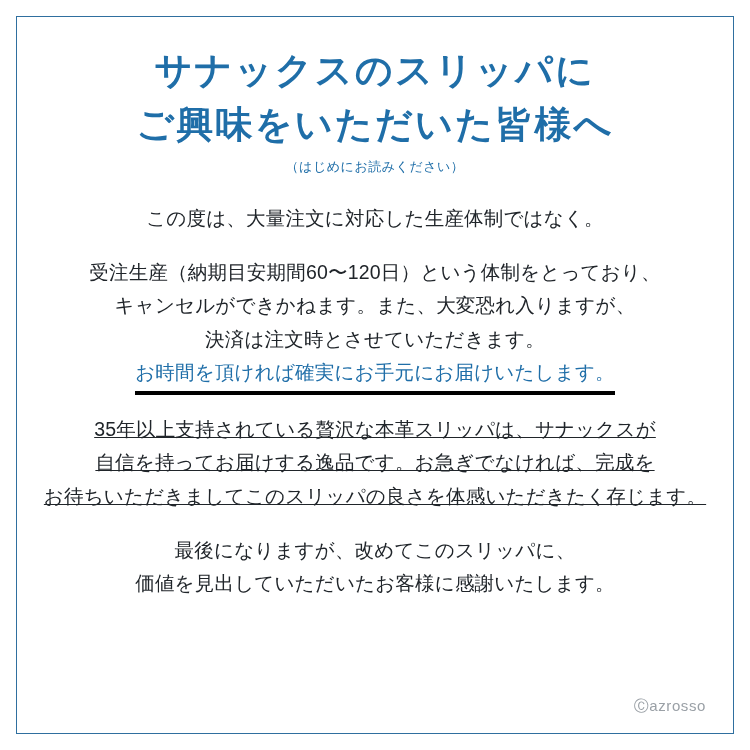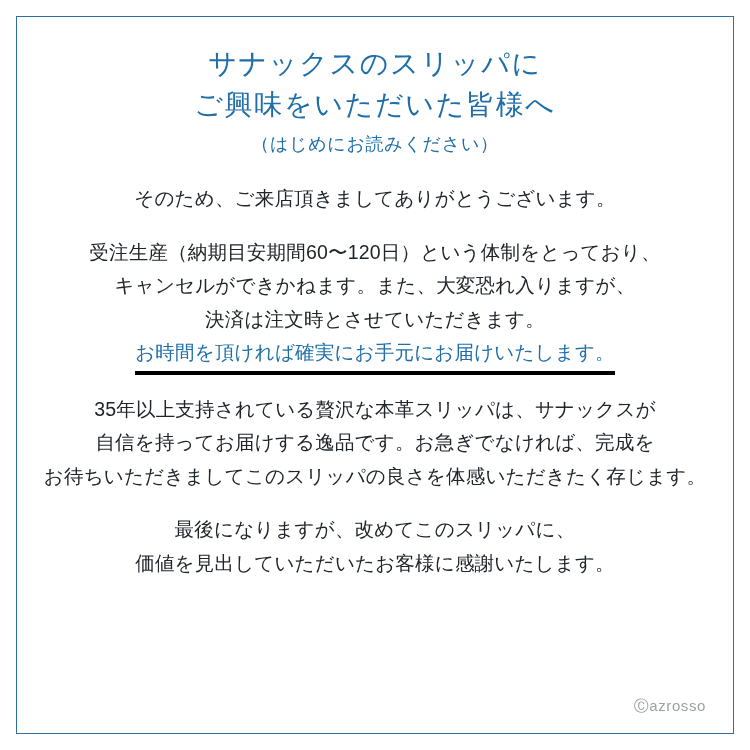--- a/index.html
+++ b/index.html
@@ -40,29 +40,29 @@
     padding: 44px 40px 20px 40px;
     display: flex;
     flex-direction: column;
     align-items: center;
   }
   .title-block {
     text-align: center;
     color: #1f6ea8;
   }
   .title-line {
-    font-size: 28px;
+    font-size: 37px;
     line-height: 1.45;
     letter-spacing: 0.06em;
     color: #1f6ea8;
-    font-weight: 400;
+    font-weight: 700;
     white-space: nowrap;
   }
   .subtitle {
-    font-size: 18px;
+    font-size: 13px;
     letter-spacing: 0.04em;
     color: #1f6ea8;
     margin-top: 7px;
     white-space: nowrap;
   }
   .body-block {
     margin-top: 22px;
     text-align: center;
     color: #20252a;
   }
@@ -81,21 +81,21 @@
   }
   .line.highlight {
     color: #1f6ea8;
     border-bottom: 4px solid #000000;
     display: inline-block;
     padding-bottom: 1px;
   }
   .p1 { margin-top: 4px; margin-bottom: 20px; }
   .p2 { margin-bottom: 20px; }
   .p3 { margin-bottom: 18px; }
-  .p4 { margin-bottom: 20px; }
+  .p4 { margin-bottom: 20px; text-decoration: underline; }
   .credit {
     position: absolute;
     right: 44px;
     bottom: 34px;
     font-size: 15px;
     color: #9aa0a6;
     letter-spacing: 0.04em;
   }
 </style>
 </head>
@@ -109,21 +109,21 @@
 
     <div class="title-block">
       <div class="title-line">サナックスのスリッパに</div>
       <div class="title-line">ご興味をいただいた皆様へ</div>
       <div class="subtitle">（はじめにお読みください）</div>
     </div>
 
     <div class="body-block">
 
       <div class="para p1">
-        <div class="line">そのため、ご来店頂きましてありがとうございます。</div>
+        <div class="line">この度は、大量注文に対応した生産体制ではなく。</div>
       </div>
 
 
       <div class="para p3">
         <div class="line">受注生産（納期目安期間60〜120日）という体制をとっており、</div>
         <div class="line">キャンセルができかねます。また、大変恐れ入りますが、</div>
         <div class="line">決済は注文時とさせていただきます。</div>
         <div>
           <span class="line highlight">お時間を頂ければ確実にお手元にお届けいたします。</span>
         </div>

